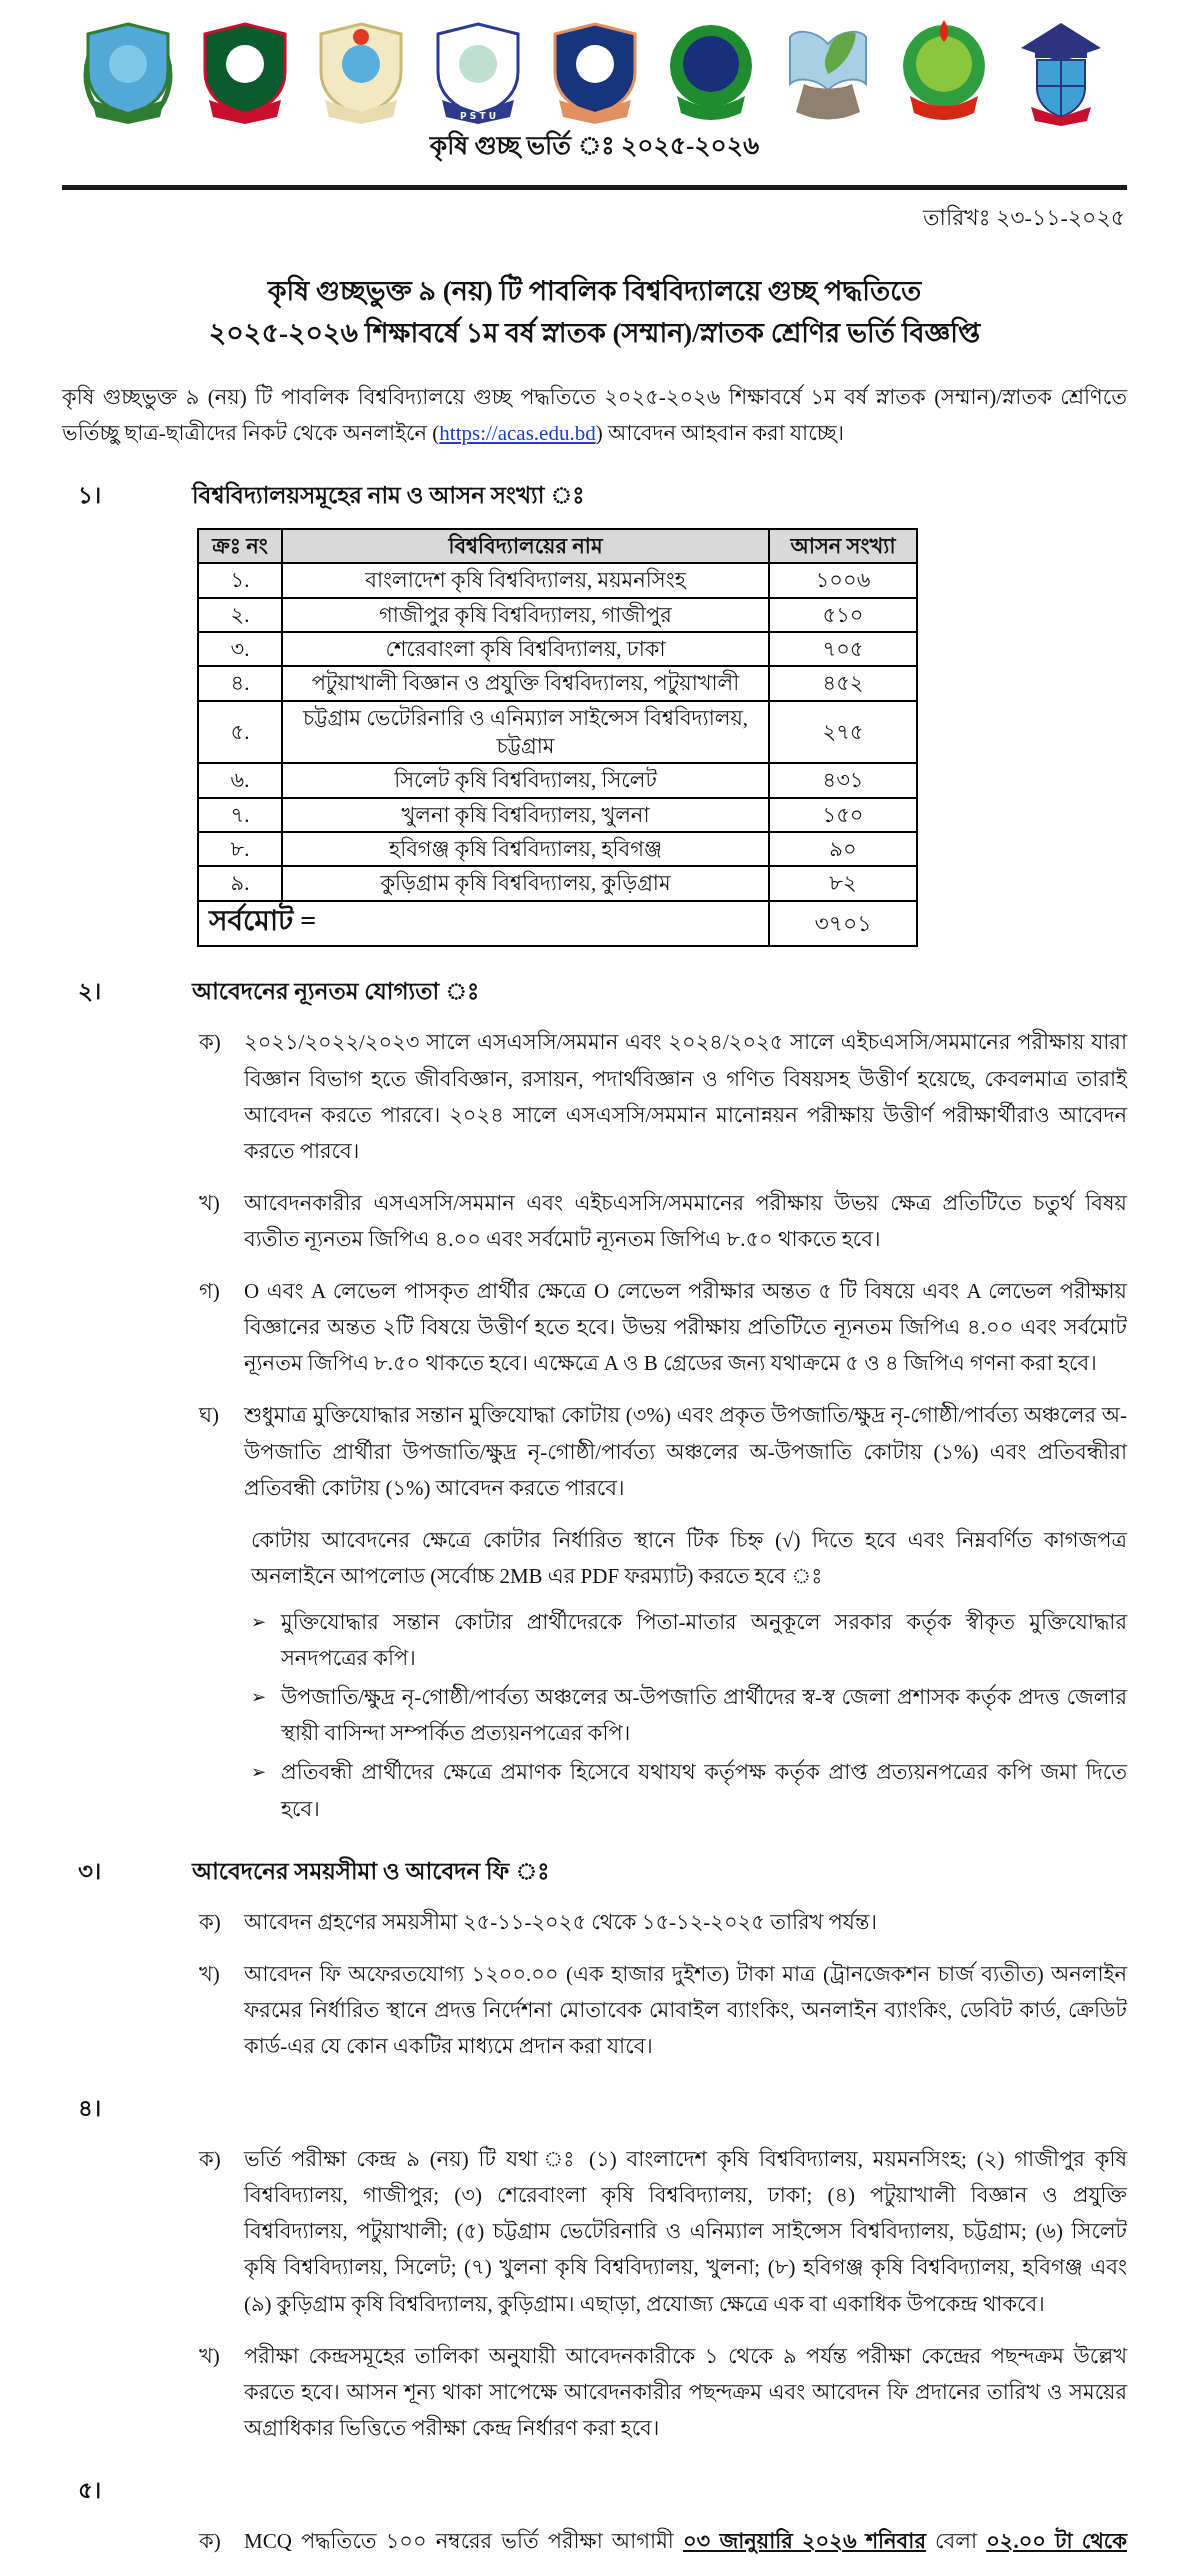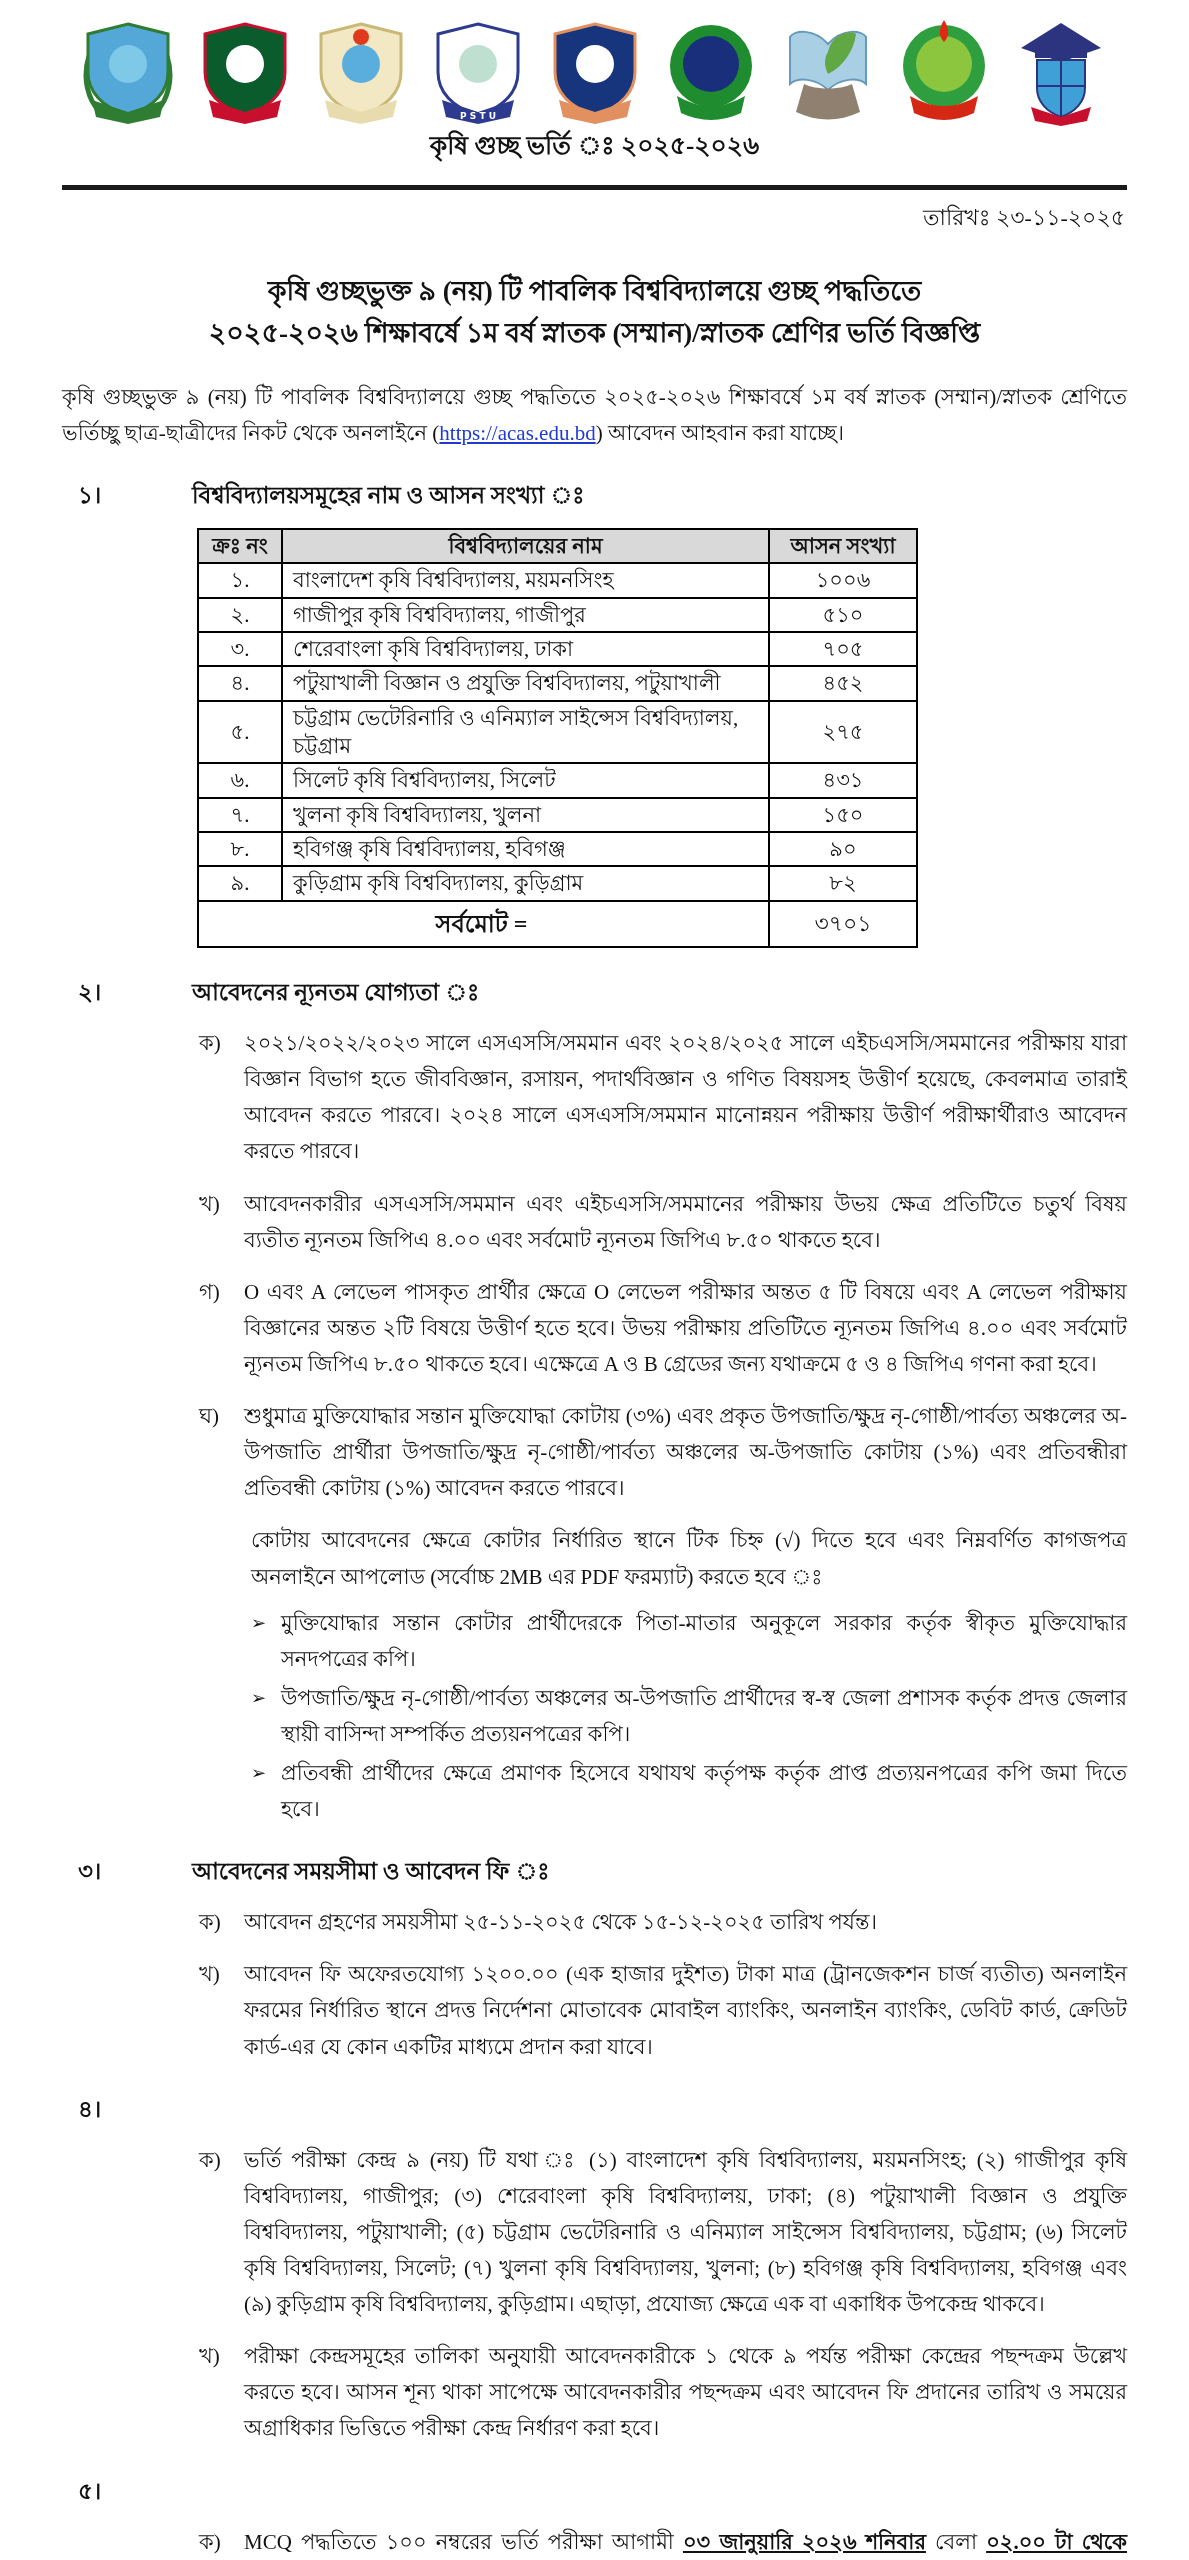--- a/index.html
+++ b/index.html
@@ -31,23 +31,23 @@
   .sub-para{margin-left:189px;margin-bottom:10px;}
   .bullets{margin-left:189px;margin-bottom:2px;}
   .bullet{display:flex;margin-bottom:3px;}
   .bullet-icon{flex:none;width:30px;font-size:18px;line-height:1.95;font-family:"DejaVu Sans",sans-serif;}
   .bullet-text{flex:1;font-size:21px;line-height:1.72;text-align:justify;}
   
   .seats-table{border-collapse:collapse;margin:2px 0 4px 135px;font-size:21px;table-layout:fixed;}
   .seats-table th,.seats-table td{border:2px solid #000;padding:2px 10px;line-height:1.35;}
   .seats-table th{background:#d9d9d9;font-weight:bold;text-align:center;}
   .seats-table td.num{text-align:center;}
-  .seats-table td.name{text-align:left;padding-left:10px;}
+  .seats-table td.name{text-align:center;padding-left:10px;}
   .seats-table td.seat{text-align:center;}
-  .seats-table .total-label{text-align:center;font-weight:bold;padding:6px 14px 6px 10px;font-size:24px;}
+  .seats-table .total-label{text-align:left;font-weight:bold;padding:0 14px 6px 10px;font-size:28px;}
   .seats-table .total-value{font-size:22px;}
 </style>
 </head>
 <body>
 
 <div class="page">
 
   <div class="logos-row">
       <div class="logo" title="Bangladesh Agricultural University, Mymensingh">
         <svg viewBox="0 0 92 106" width="92" height="106" aria-hidden="true">

